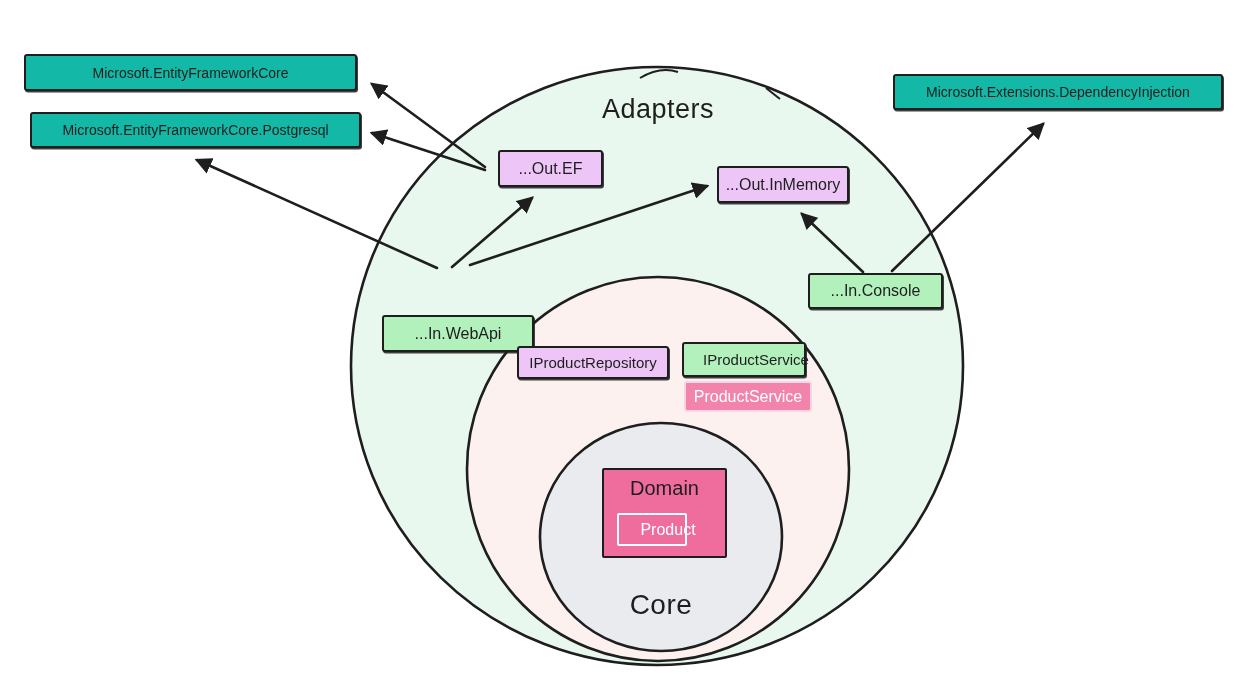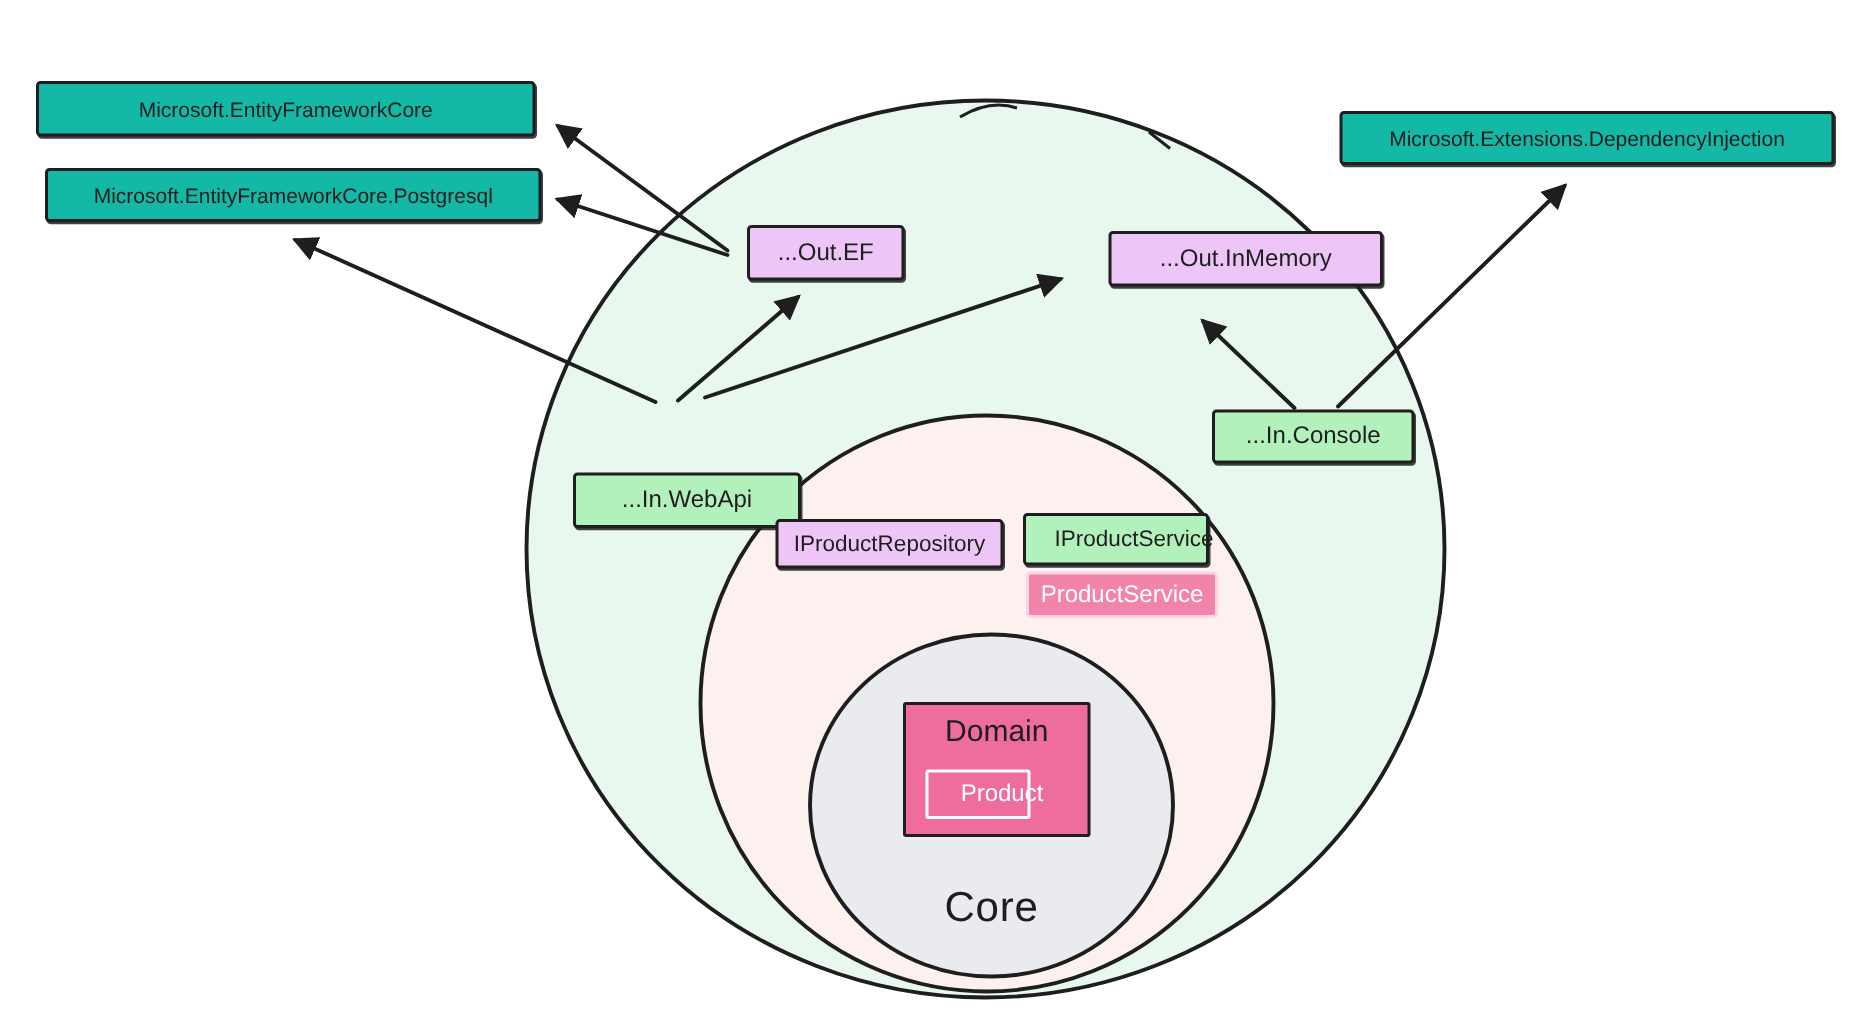--- a/index.html
+++ b/index.html
@@ -90,28 +90,29 @@
       <line x1="437" y1="268" x2="197" y2="160" marker-end="url(#arrow)"></line>
       <line x1="452" y1="267" x2="532" y2="198" marker-end="url(#arrow)"></line>
       <line x1="470" y1="265" x2="707" y2="186" marker-end="url(#arrow)"></line>
       <line x1="485" y1="167" x2="372" y2="84" marker-end="url(#arrow)"></line>
       <line x1="485" y1="170" x2="372" y2="133" marker-end="url(#arrow)"></line>
       <line x1="863" y1="272" x2="802" y2="214" marker-end="url(#arrow)"></line>
       <line x1="892" y1="271" x2="1043" y2="124" marker-end="url(#arrow)"></line>
     </g>
   </svg>
 
+  <div class="layer-label" style="left:558px;top:94px;width:200px;font-size:27px;">Adapters</div>
   <div class="layer-label" style="left:561px;top:589px;width:200px;font-size:28px;">Core</div>
 
   <div class="node pkg" style="left:24px;top:54px;width:333px;height:37px;">Microsoft.EntityFrameworkCore</div>
   <div class="node pkg" style="left:30px;top:112px;width:331px;height:36px;">Microsoft.EntityFrameworkCore.Postgresql</div>
   <div class="node pkg" style="left:893px;top:74px;width:330px;height:36px;">Microsoft.Extensions.DependencyInjection</div>
 
   <div class="node purple" style="left:498px;top:150px;width:105px;height:37px;">...Out.EF</div>
-  <div class="node purple" style="left:717px;top:154px;width:183px;height:37px;margin-left:22px;">...Out.InMemory</div>
+  <div class="node purple" style="left:717px;top:166px;width:132px;height:37px;">...Out.InMemory</div>
   <div class="node green" style="left:382px;top:271px;width:152px;height:37px;margin-top:44px;">...In.WebApi</div>
   <div class="node green" style="left:808px;top:273px;width:135px;height:36px;">...In.Console</div>
 
   <div class="node purple" style="left:517px;top:346px;width:152px;height:33px;font-size:15px;">IProductRepository</div>
   <div class="node green" style="left:682px;top:342px;width:124px;height:35px;font-size:15px;padding-left:24px;">IProductService</div>
   <div class="node" id="product-service" style="left:684px;top:381px;width:128px;height:31px;">ProductService</div>
 
   <div id="domain-box">
     <div id="domain-label">Domain</div>
     <div id="product-box">Product</div>

